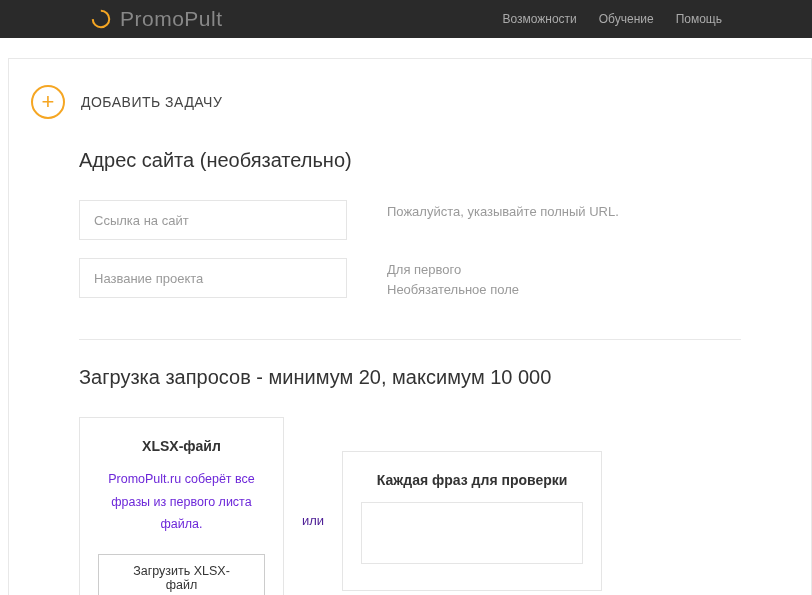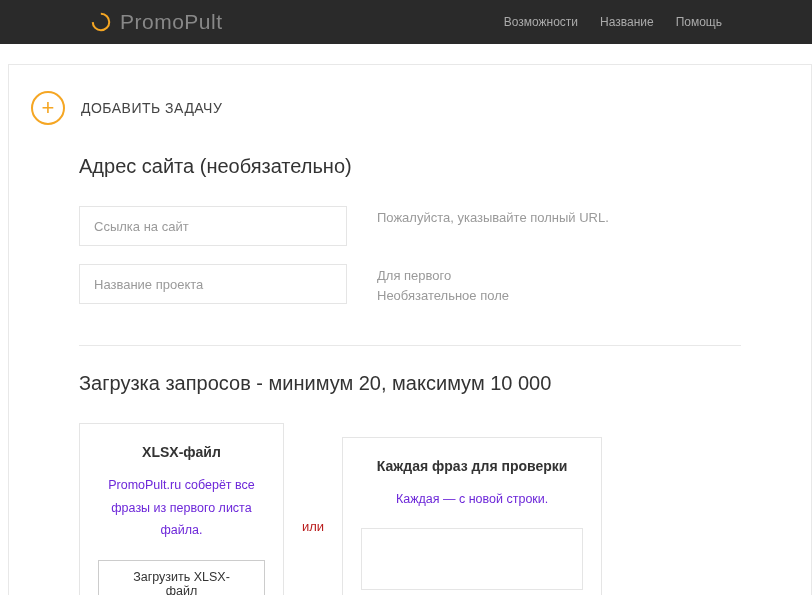--- a/index.html
+++ b/index.html
@@ -5,21 +5,21 @@
     * { box-sizing: border-box; margin: 0; padding: 0; }
     body {
       font-family: Arial, sans-serif;
       background: #ffffff;
       width: 812px;
       height: 595px;
       overflow: hidden;
     }
     .header {
       background: #2a2a2a;
-      height: 44px;
+      height: 38px;
       display: flex;
       align-items: center;
       padding: 0 90px 0 90px;
       justify-content: space-between;
     }
     .logo {
       display: flex;
       align-items: center;
       gap: 8px;
     }
@@ -81,21 +81,21 @@
     }
     .section-title {
       color: #333;
       font-size: 20px;
       font-weight: 400;
       margin-bottom: 28px;
     }
     .form-row {
       display: flex;
       align-items: flex-start;
-      gap: 30px;
+      gap: 40px;
       margin-bottom: 18px;
     }
     .input {
       width: 268px;
       height: 40px;
       border: 1px solid #e5e5e5;
       padding: 0 14px;
       font-size: 13px;
       color: #333;
       outline: none;
@@ -143,21 +143,21 @@
     .upload-btn {
       display: inline-block;
       border: 1px solid #ccc;
       padding: 9px 20px;
       font-size: 12.5px;
       color: #333;
       background: #fff;
       cursor: pointer;
     }
     .or-label {
-      color: #b91c1c;
+      color: #4c1d95;
       font-size: 13px;
     }
     .textarea {
       width: 100%;
       height: 62px;
       border: 1px solid #e5e5e5;
       resize: none;
       outline: none;
       padding: 6px;
       font-size: 13px;
@@ -171,21 +171,21 @@
   <div class="logo">
     <span class="logo-icon">
       <svg viewBox="0 0 24 24" width="22" height="22">
         <circle cx="12" cy="12" r="9" fill="none" stroke="#f5a623" stroke-width="2.2" stroke-dasharray="42 14" transform="rotate(-90 12 12)"></circle>
       </svg>
     </span>
     <span class="logo-text">PromoPult</span>
   </div>
   <div class="nav">
     <span class="nav-item">Возможности</span>
-    <span class="nav-item">Название</span>
+    <span class="nav-item">Обучение</span>
     <span class="nav-item">Помощь</span>
   </div>
 </div>
 
 <div class="page">
 
   <div class="add-task">
     <div class="plus-btn">
       <span>+</span>
     </div>
@@ -221,18 +221,17 @@
     <div class="card card-left">
       <div class="card-title">XLSX-файл</div>
       <div class="card-desc">PromoPult.ru соберёт все фразы из первого листа файла.</div>
       <button class="upload-btn">Загрузить XLSX-файл</button>
     </div>
 
     <div class="or-label">или</div>
 
     <div class="card card-right">
       <div class="card-title">Каждая фраз для проверки</div>
-      <div class="card-desc">Каждая — с новой строки.</div>
       <textarea class="textarea" style=""></textarea>
     </div>
   </div>
 
 </div>
 
 </body></html>

